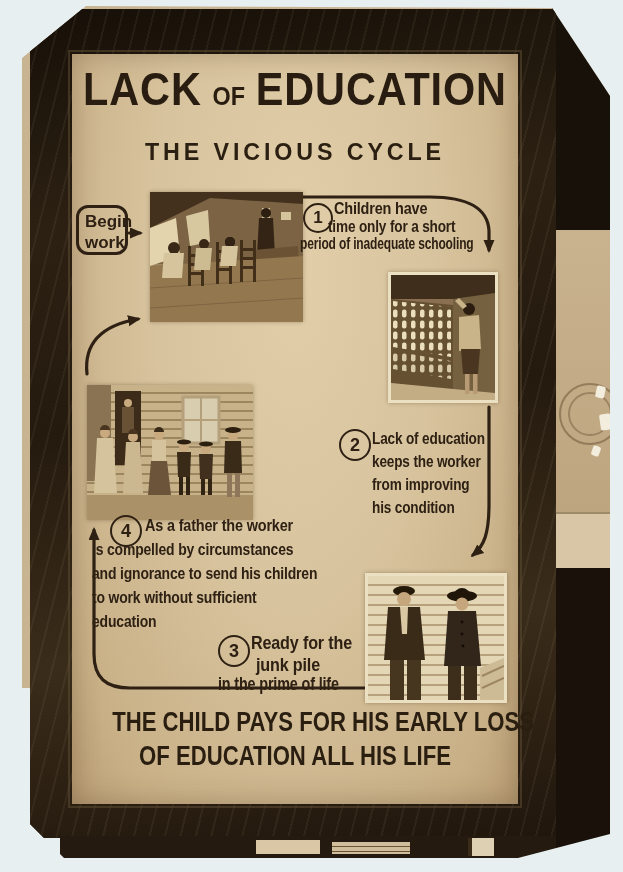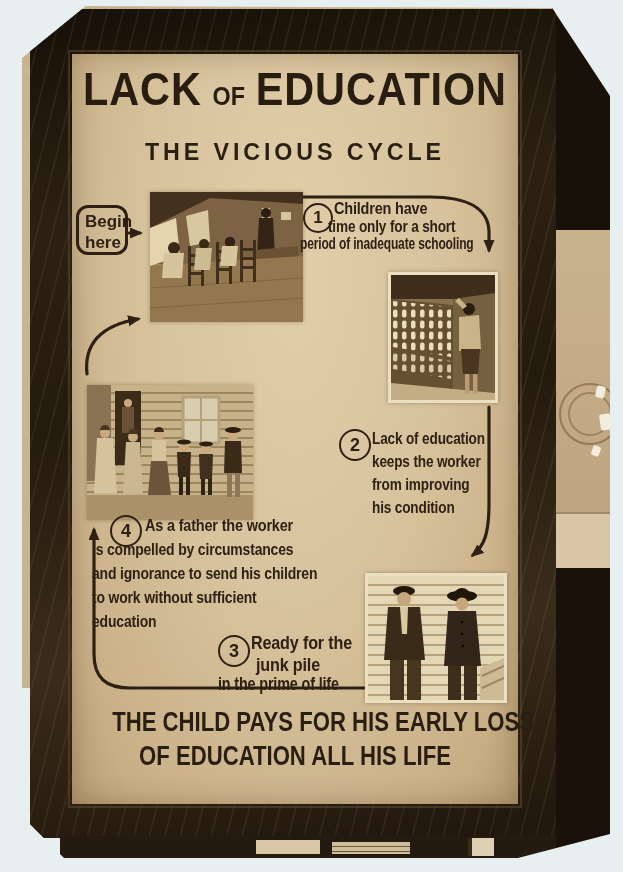--- a/index.html
+++ b/index.html
@@ -100,21 +100,21 @@
 
       <div class="title-row">
         <span class="t-big">LACK</span>
         <span class="t-small">OF</span>
         <span class="t-big">EDUCATION</span>
       </div>
       <div class="subtitle">THE VICIOUS CYCLE</div>
 
       <div class="begin-box">
         <div>Begin</div>
-        <div>here</div>
+        <div>work</div>
       </div>
 
       <svg class="arrows" viewBox="0 0 446 750">
         <defs>
           <marker id="ah" markerUnits="userSpaceOnUse" markerWidth="14" markerHeight="12" refX="10" refY="5.5" orient="auto">
             <path d="M0,0 L13,5.5 L0,11 Z" fill="#2e2114"></path>
           </marker>
         </defs>
         <g fill="none" stroke="#2e2114" stroke-width="3.2" stroke-linecap="round">
           <path d="M 57 179 H 68" marker-end="url(#ah)"></path>

